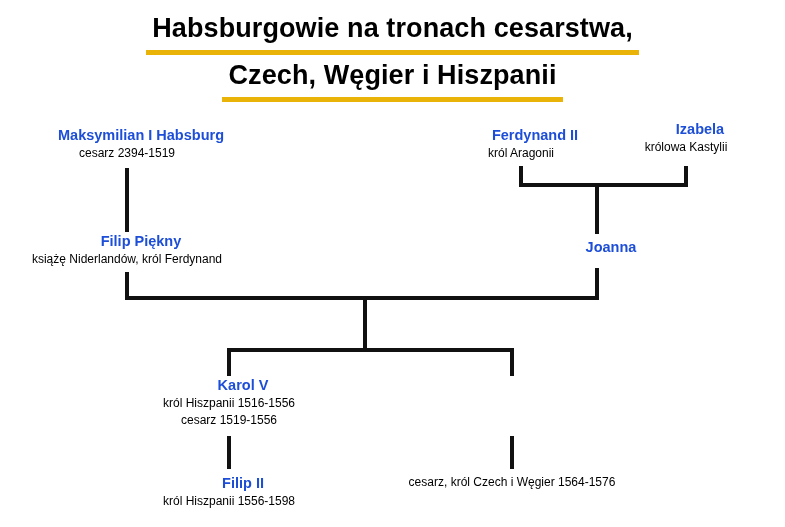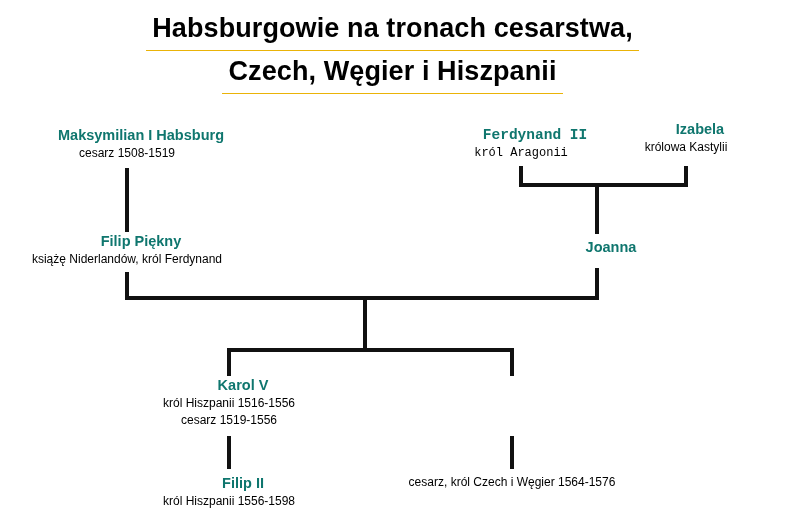--- a/index.html
+++ b/index.html
@@ -32,37 +32,37 @@
     display: block;
     font-size: 27px;
     font-weight: bold;
     letter-spacing: 0.1px;
     line-height: 40px;
     color: #000000;
     white-space: nowrap;
   }
   .title-line span.txt {
     display: inline-block;
-    border-bottom: 1px solid #eab308;
+    border-bottom: 5px solid #eab308;
     padding: 0 6px 2px 6px;
   }
 
   
   .node {
     position: absolute;
     text-align: center;
     transform: translateX(-50%);
     white-space: nowrap;
   }
   .node .name {
     display: block;
     font-size: 14.5px;
     font-weight: bold;
     line-height: 19px;
-    color: #0f766e;
+    color: #1d4ed8;
     margin-left: 28px;
   }
   .node .sub {
     display: block;
     font-size: 12px;
     font-weight: normal;
     line-height: 17px;
     color: #000000;
   }
 
@@ -101,24 +101,24 @@
   <div class="ln h" style="left:227px; top:348px; width:287px;"></div>
   <div class="ln v" style="left:227px; top:348px; height:28px;"></div>
   <div class="ln v" style="left:510px; top:348px; height:28px;"></div>
 
   <div class="ln v" style="left:227px; top:436px; height:33px;"></div>
 
   <div class="ln v" style="left:510px; top:436px; height:33px;"></div>
 
   <div class="node" style="left:127px; top:126px;">
     <span class="name">Maksymilian I Habsburg</span>
-    <span class="sub">cesarz 1508-1519</span>
+    <span class="sub">cesarz 2394-1519</span>
   </div>
 
-  <div class="node" style="left:521px; top:126px;font-family:Liberation Mono, monospace;">
+  <div class="node" style="left:521px; top:126px;">
     <span class="name">Ferdynand II</span>
     <span class="sub">król Aragonii</span>
   </div>
 
   <div class="node" style="left:686px; top:120px;">
     <span class="name">Izabela</span>
     <span class="sub">królowa Kastylii</span>
   </div>
 
   <div class="node" style="left:127px; top:232px;">

